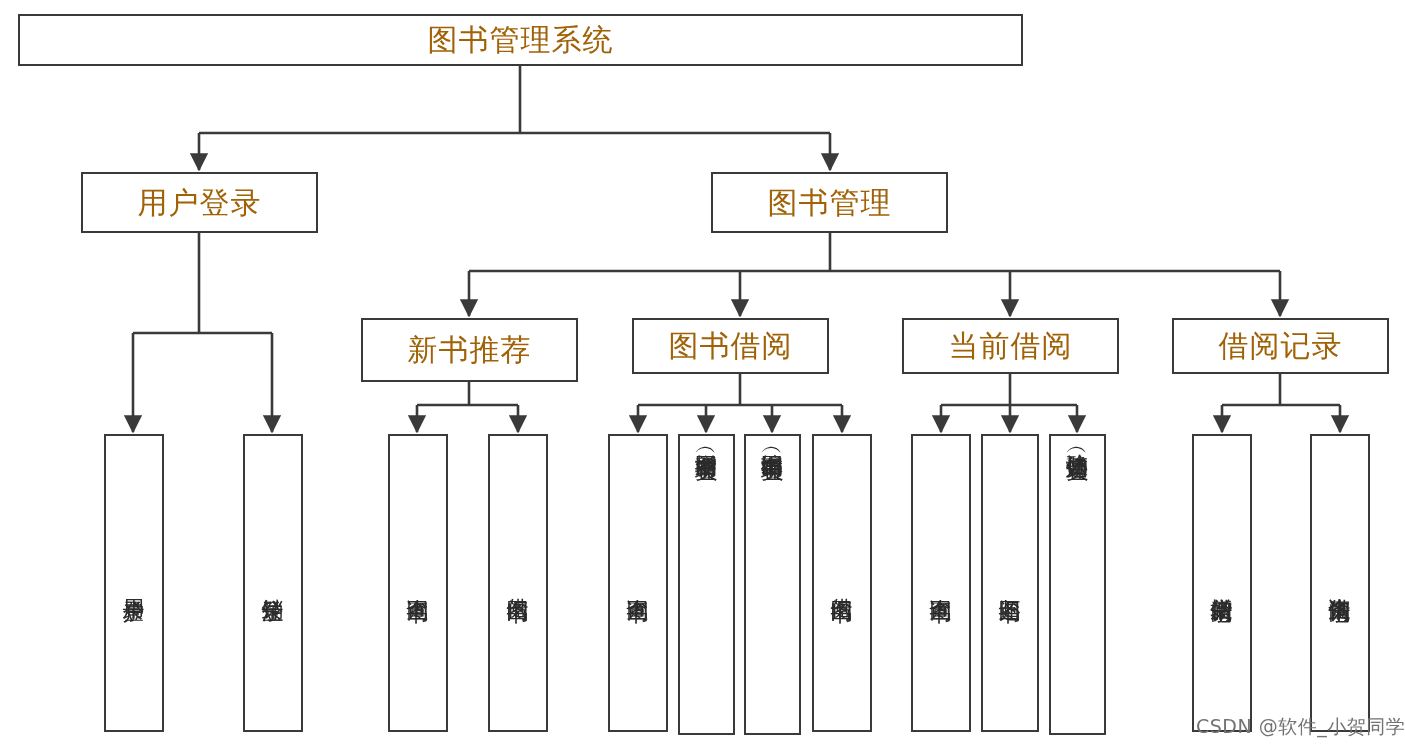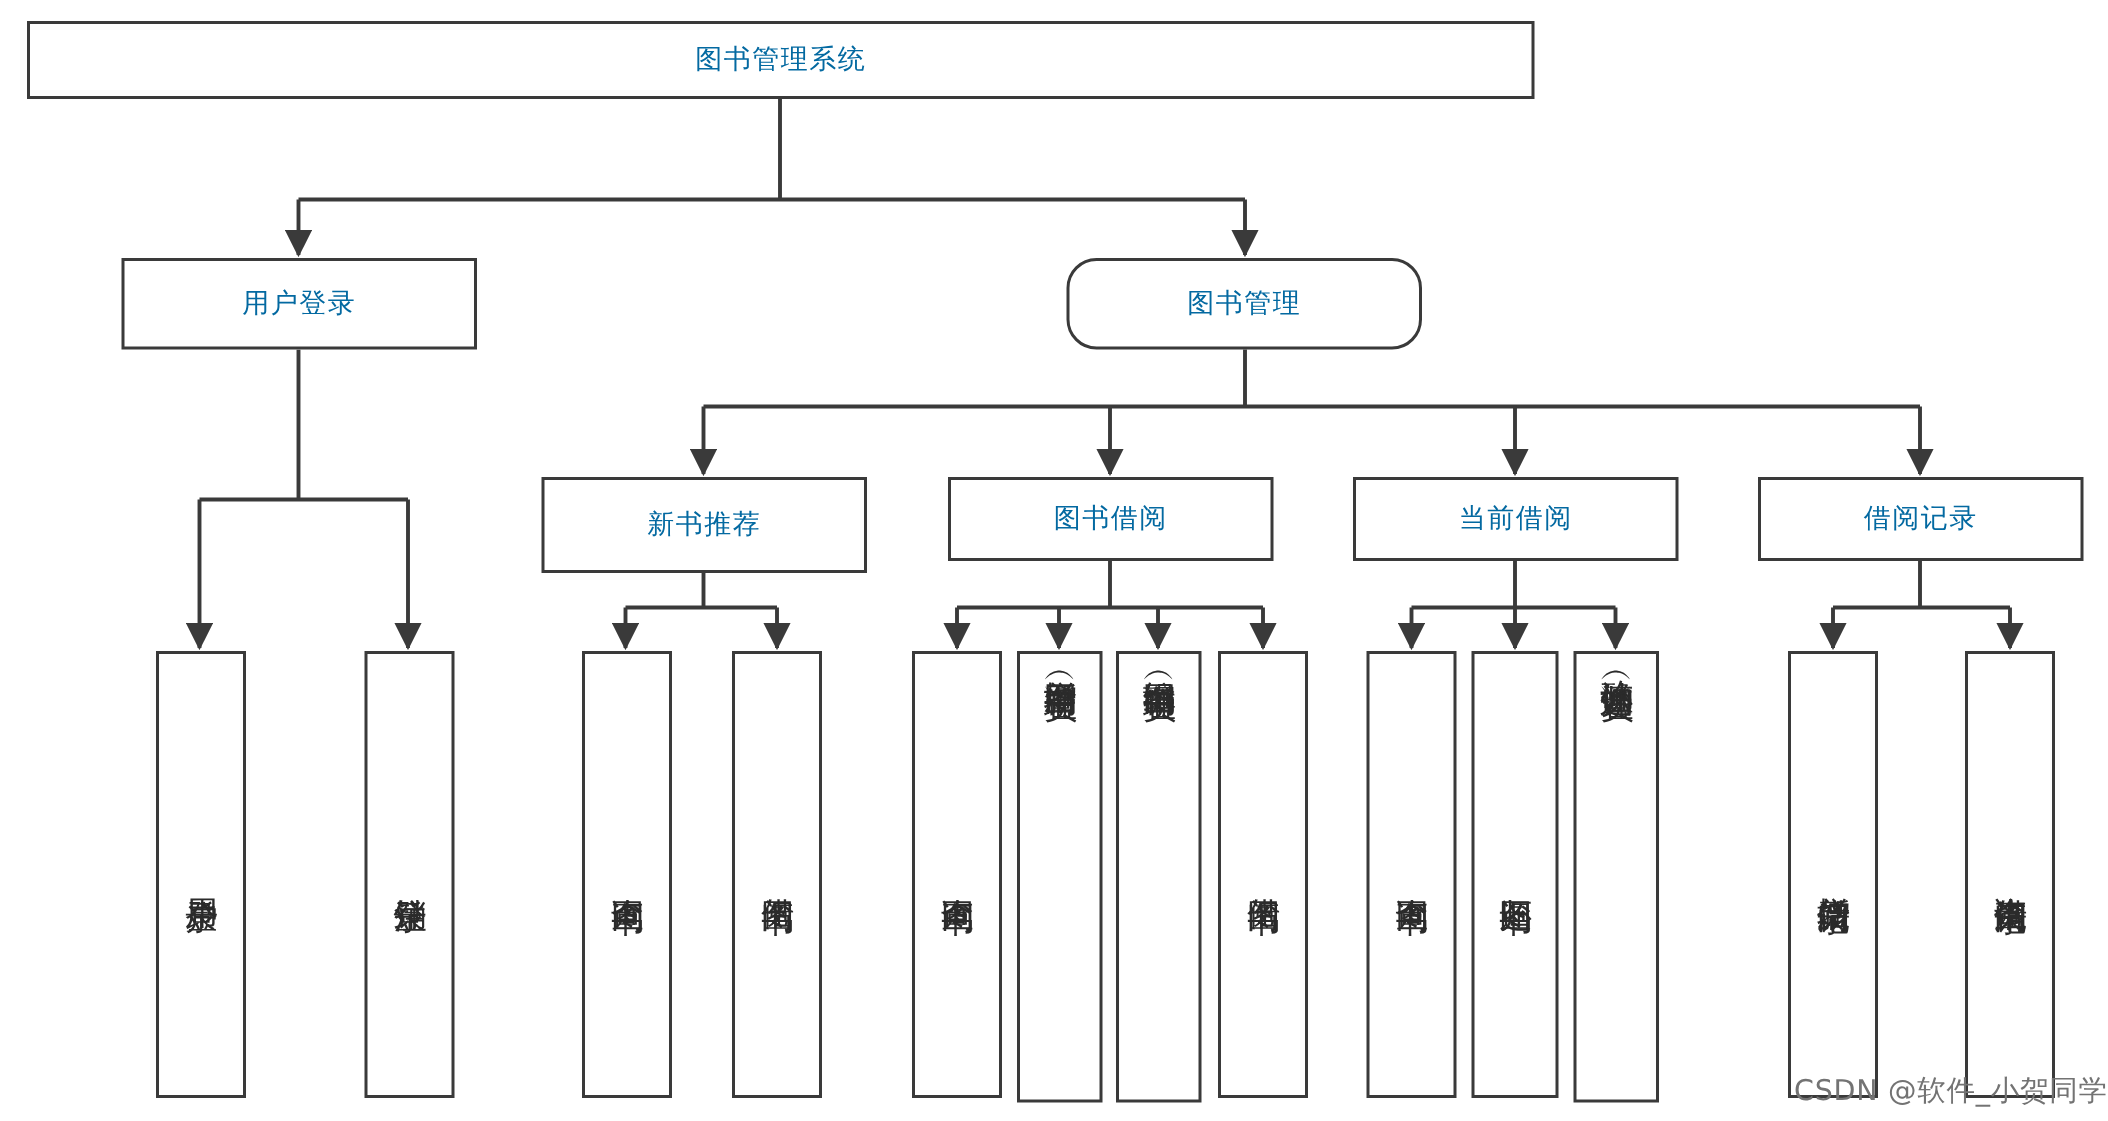--- a/index.html
+++ b/index.html
@@ -14,22 +14,22 @@
   .node{
     position:absolute;
     box-sizing:border-box;
     background:#ffffff;
     border:2.5px solid #3a3a3a;
     display:flex;
     align-items:center;
     justify-content:center;
   }
   .node.horiz .lbl{
-    font-size:18px;
-    color:#0369a1;
+    font-size:30px;
+    color:#a16207;
     letter-spacing:1px;
     white-space:nowrap;
     line-height:1;
   }
   .node.vert{
     align-items:flex-start;
     justify-content:center;
     padding-top:0;
   }
   .node.vert .lbl{
@@ -109,28 +109,28 @@
     </g>
   </svg>
 
   <div class="node horiz" style="left:18px;top:14px;width:1005px;height:52px;">
     <span class="lbl">图书管理系统</span>
   </div>
 
   <div class="node horiz" style="left:81px;top:172px;width:237px;height:61px;">
     <span class="lbl">用户登录</span>
   </div>
-  <div class="node horiz" style="left:711px;top:172px;width:237px;height:61px;border-radius:20px;">
+  <div class="node horiz" style="left:711px;top:172px;width:237px;height:61px;">
     <span class="lbl">图书管理</span>
   </div>
 
   <div class="node horiz" style="left:361px;top:318px;width:217px;height:64px;">
     <span class="lbl">新书推荐</span>
   </div>
-  <div class="node horiz" style="left:632px;top:318px;width:217px;height:56px;">
+  <div class="node horiz" style="left:632px;top:318px;width:197px;height:56px;">
     <span class="lbl">图书借阅</span>
   </div>
   <div class="node horiz" style="left:902px;top:318px;width:217px;height:56px;">
     <span class="lbl">当前借阅</span>
   </div>
   <div class="node horiz" style="left:1172px;top:318px;width:217px;height:56px;text-align:center;">
     <span class="lbl">借阅记录</span>
   </div>
 
   <div class="node vert mid" style="left:104px;top:434px;width:60px;height:298px;">

